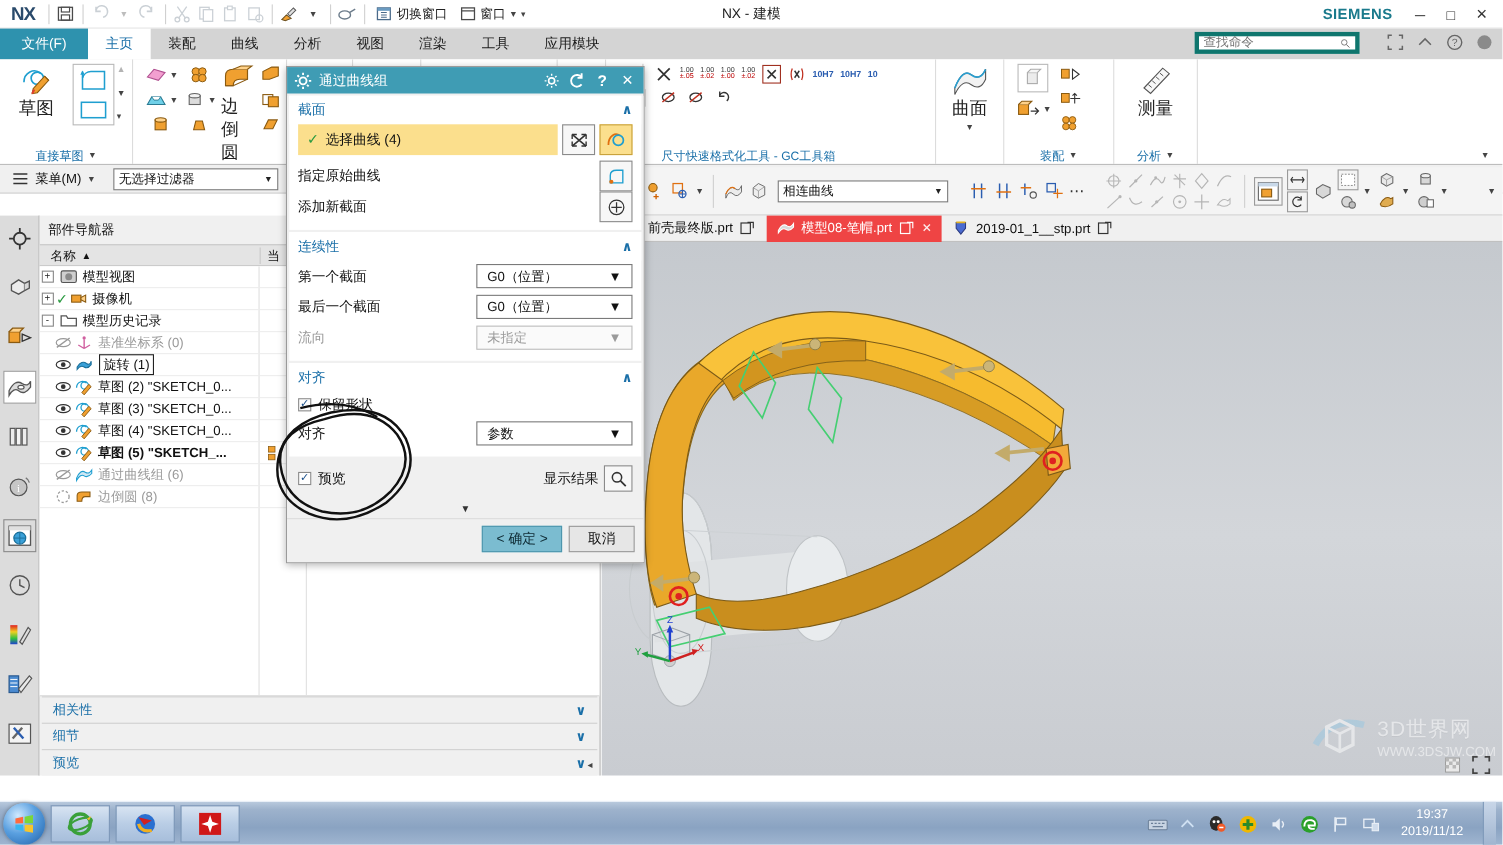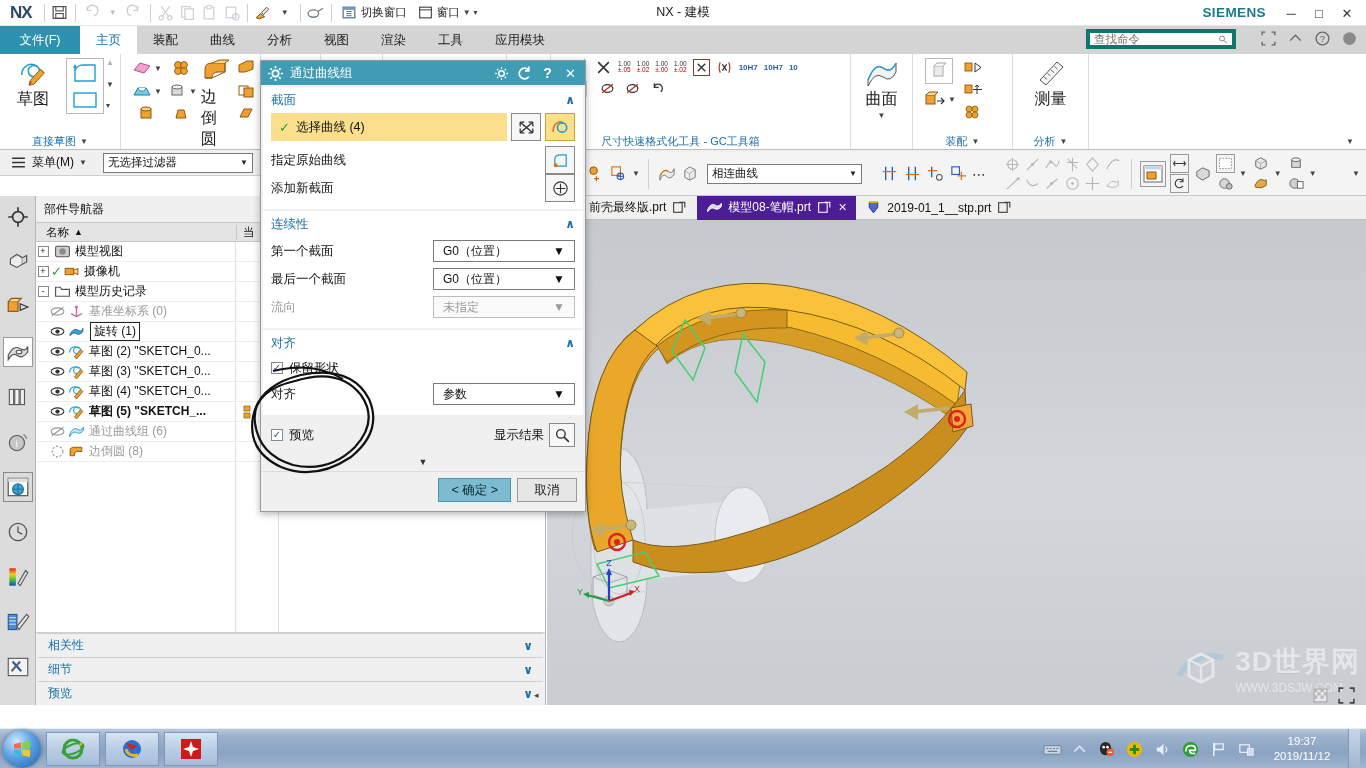--- a/index.html
+++ b/index.html
@@ -158,33 +158,33 @@
     display:flex; align-items:center; justify-content:space-between; padding:0 10px;
     font-size:12px; color:#1a6fa8;
   }
   .collapsebar .chev { color:#1a6fa8; font-weight:bold; font-size:12px; }
   .tabbar {
     position:absolute; left:580px; top:196px; width:786px; height:24px;
     background:#f0f0f0; border-bottom:1px solid #c0c0c0; display:flex; align-items:center;
   }
   .ftab { height:24px; display:flex; align-items:center; gap:5px; padding:0 9px;
           font-size:12px; color:#111; }
-  .ftab.active { background:#4c1d95; color:#fff; }
+  .ftab.active { background:#ef4444; color:#fff; }
   .ftab .x { font-size:11px; opacity:.9; }
 
   .vpinner {
     position:absolute; left:547px; top:220px; width:819px; height:485px;
     background:linear-gradient(180deg,#c5c9ce 0%, #d3d6da 55%, #c9ccd1 100%);
     overflow:hidden;
   }
   .watermark {
     position:absolute; right:6px; bottom:10px; display:flex; align-items:center; gap:6px;
     opacity:.5;
   }
-  .wm-text { font-size:28px; font-weight:bold; color:#ffffff; letter-spacing:1px;
+  .wm-text { font-size:19px; font-weight:normal; color:#ffffff; letter-spacing:1px;
              text-shadow:0 1px 0 rgba(0,0,0,.08); }
   .wm-sub { font-size:12px; color:#fff; }
 
   .vp-corner {
     position:absolute; right:10px; bottom:0px; display:flex; gap:8px; align-items:center;
   }
 
   
   .dialog {
     position:absolute; left:260px; top:60px; width:326px;

